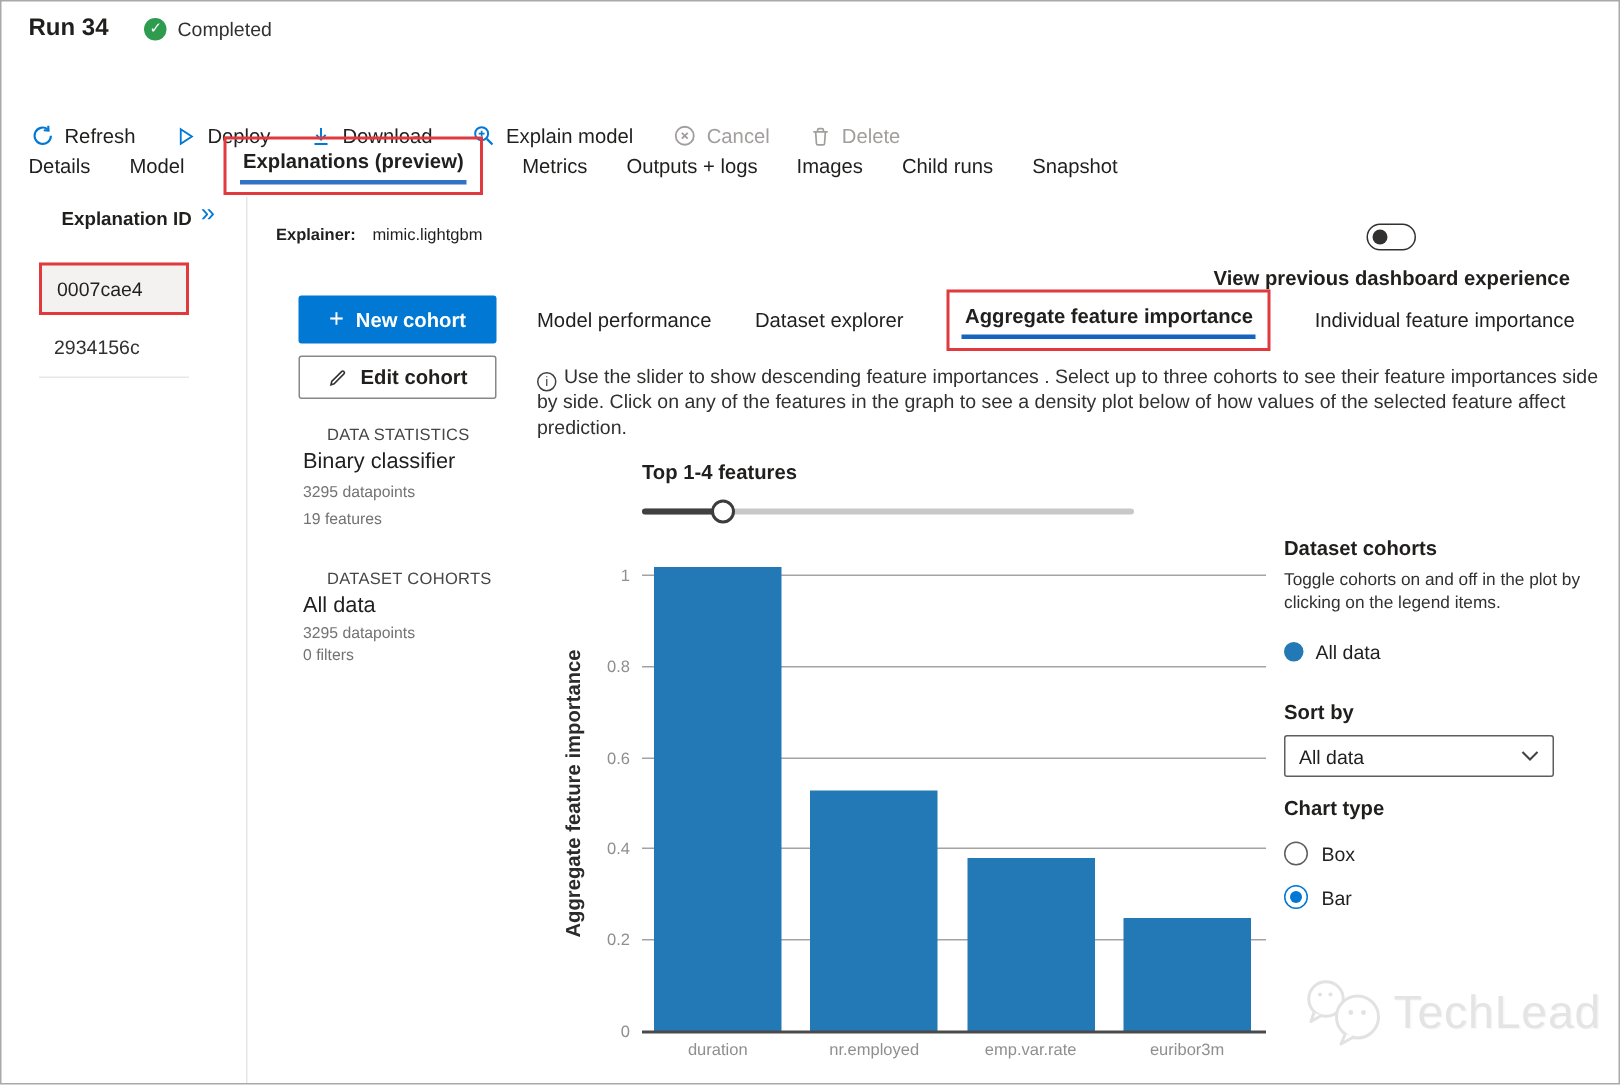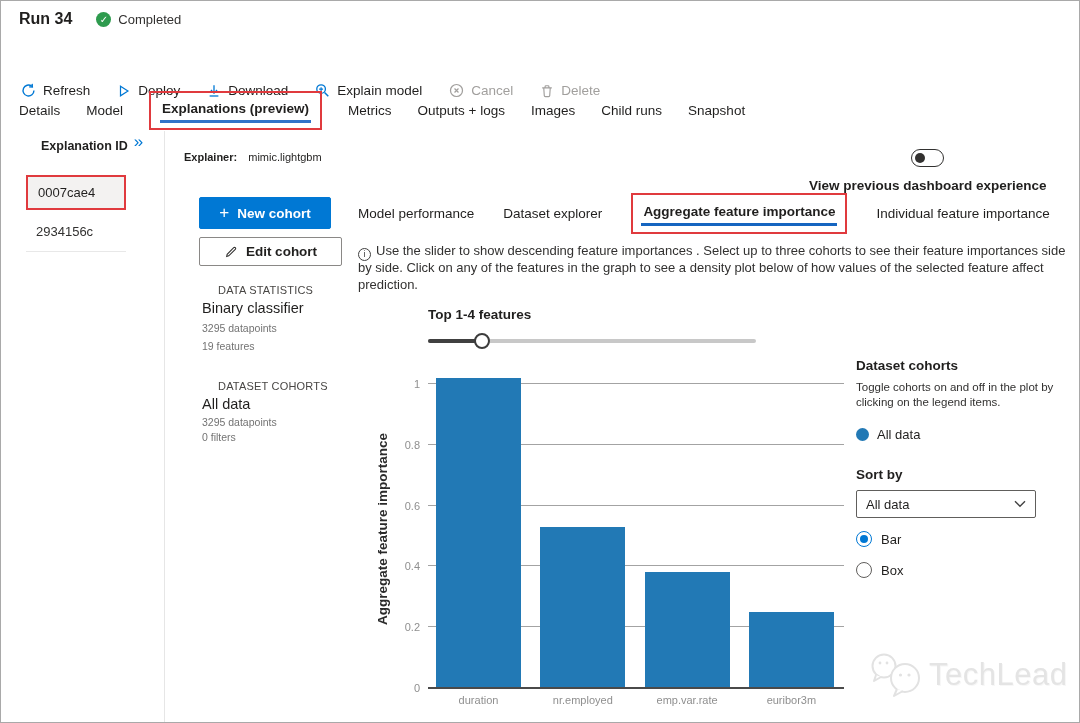--- a/index.html
+++ b/index.html
@@ -40,21 +40,21 @@
   .explainer { position:absolute; left:183px; top:150px; font-size:11px; }
   .explainer b { font-weight:700; margin-right:8px; }
   .toggle-row { position:absolute; left:808px; top:148px; display:flex; align-items:center; gap:11px;flex-direction:column; }
   .toggle-pill { width:33px; height:18px; border:1.5px solid #323130; border-radius:10px; position:relative; cursor:pointer; background:#fff; }
   .toggle-knob { position:absolute; left:3px; top:2.5px; width:10px; height:10px; border-radius:50%; background:#323130; }
   .toggle-label { font-size:13.5px; font-weight:600; color:#201f1e; }
 
   
   .btn-new { position:absolute; left:198px; top:196px; width:132px; height:32px; background:#0078d4; border:1px solid #0078d4; border-radius:2px; color:#fff; font-size:13.5px; font-weight:700; display:flex; align-items:center; justify-content:center; gap:8px; cursor:pointer; }
   .btn-new .plus { font-size:17px; font-weight:400; }
-  .btn-edit { position:absolute; left:198px; top:236px; width:143px; height:29px; background:#fff; border:1px solid #8a8886; border-radius:2px; color:#201f1e; font-size:13.5px; font-weight:700; display:flex; align-items:center; justify-content:center; gap:8px; cursor:pointer; }
+  .btn-edit { position:absolute; left:198px; top:236px; width:132px; height:29px; background:#fff; border:1px solid #8a8886; border-radius:2px; color:#201f1e; font-size:13.5px; font-weight:700; display:flex; align-items:center; justify-content:center; gap:8px; cursor:pointer; }
 
   
   .subtabs { position:absolute; left:357px; top:192px; display:flex; align-items:center; gap:29px; }
   .subtab { font-size:13.5px; color:#201f1e; cursor:pointer; }
   .subtab-active-box { position:relative; border:2px solid #e03a3e; padding:7px 10px 12px 10px; }
   .subtab-active-box .subtab { font-weight:700; }
   .subtab-underline { position:absolute; left:8px; right:8px; bottom:6px; height:3px; background:#1565c0; }
 
   
   .info { position:absolute; left:357px; top:241px; width:712px; font-size:13px; line-height:17px; color:#323130; }
@@ -287,27 +287,28 @@
     </div>
     <div class="sortby-label">Sort by</div>
     <div class="select-box">
       <span>All data</span>
       <span style="display:flex;">
           <svg width="12" height="8" viewBox="0 0 12 8">
             <path d="M1 1.3 L6 6.3 L11 1.3" fill="none" stroke="#424242" stroke-width="1.4"></path>
           </svg>
         </span>
     </div>
+    <div class="charttype-label">Chart type</div>
+    <div class="radio-row" style="margin-top:15px">
+      <span class="radio"></span>
+      <span class="radio-label">Box</span>
+    </div>
     <div class="radio-row">
       <span class="radio on"></span>
       <span class="radio-label">Bar</span>
-    </div>
-    <div class="radio-row" style="margin-top:15px">
-      <span class="radio"></span>
-      <span class="radio-label">Box</span>
     </div>
   </div>
 
   <div class="watermark">
     <span style="display:flex;">
         <svg width="58" height="48" viewBox="0 0 58 48">
       <circle cx="17" cy="15" r="11.5" fill="#fff" stroke="#e2e2e2" stroke-width="2"></circle>
       <circle cx="13" cy="12" r="1.4" fill="#e2e2e2"></circle>
           <circle cx="20" cy="12" r="1.4" fill="#e2e2e2"></circle>
       <path d="M9 24 L7 30 L14 26" fill="#fff" stroke="#e2e2e2" stroke-width="2" stroke-linejoin="round"></path>

